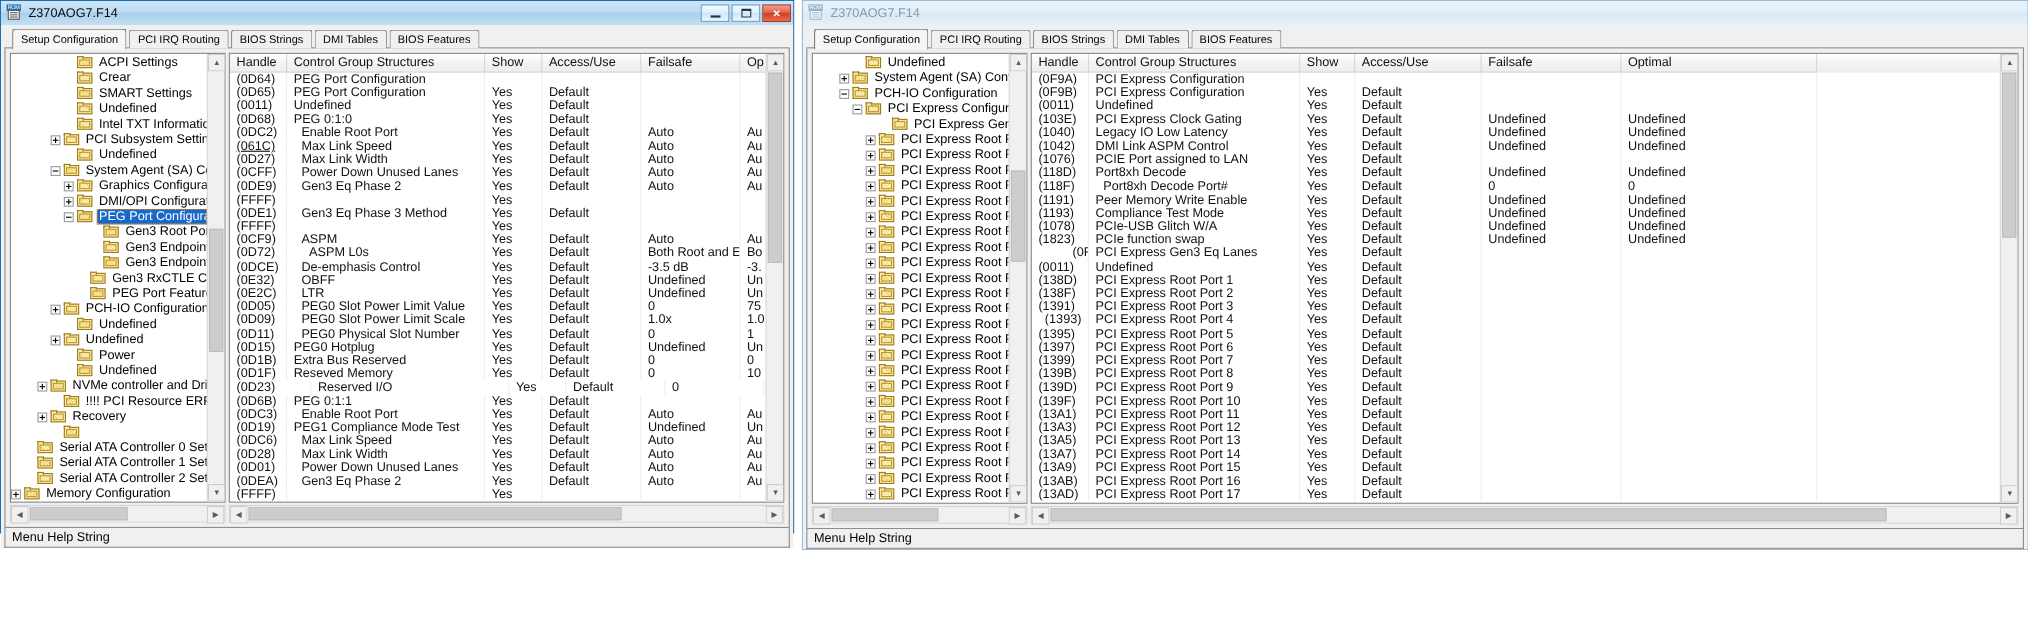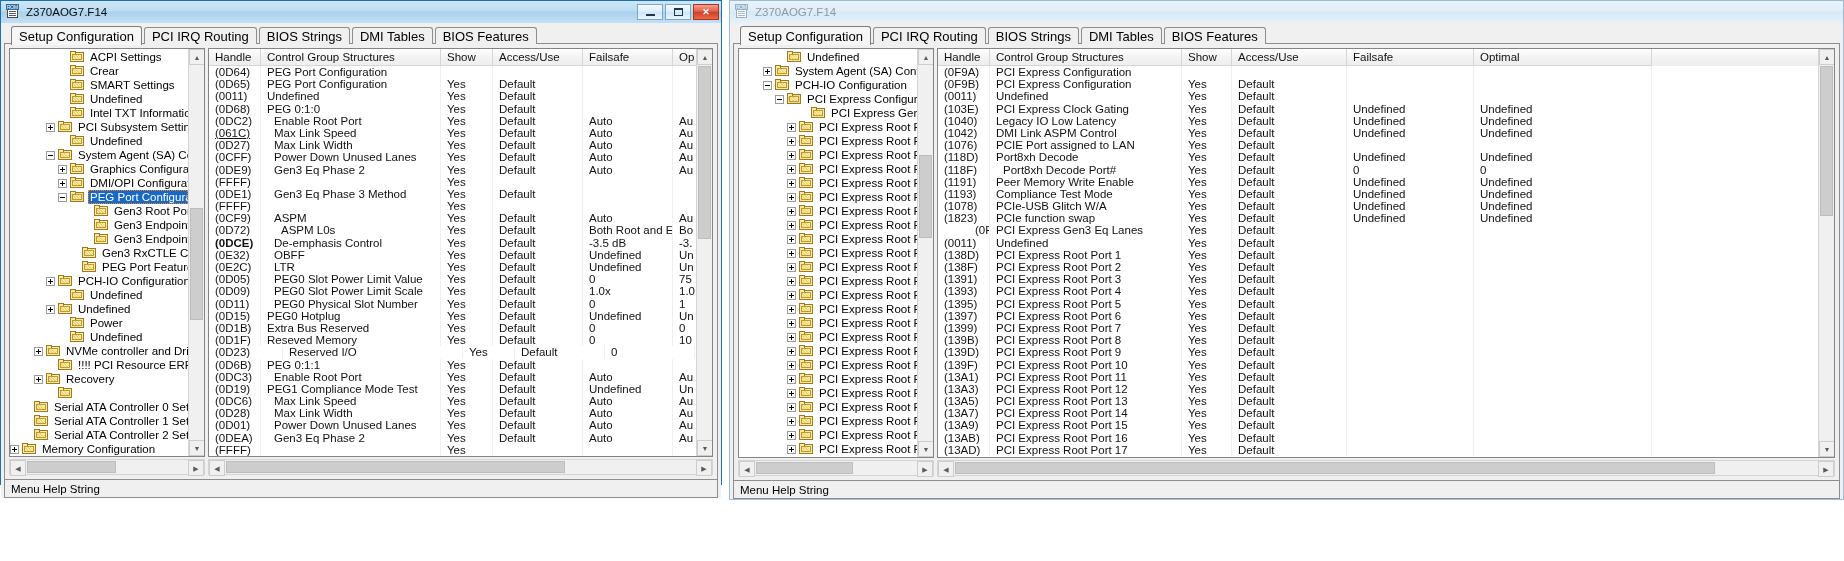--- a/index.html
+++ b/index.html
@@ -74,21 +74,21 @@
   
   .client { flex:1 1 auto; background:#f0f0f0; position:relative; padding: 2px 3px 0 3px; display:flex; flex-direction:column; }
 
   
   .tabstrip { height:19px; display:flex; align-items:flex-end; padding-left:7px; flex:0 0 auto; position:relative; z-index:2; }
   .tab {
     height:17px; padding: 0 7px;
     display:flex; align-items:center;
     border:1px solid #8d8d8d; border-bottom:none;
     background:#f0f0f0;
-    font-size:13px; color:#000;
+    font-size:10px; color:#000;
     margin-right:2px;
     border-radius: 3px 3px 0 0;
     white-space:nowrap;
   }
   .tab.selected { height:19px; background:#f6f6f6; border-color:#7d7d7d; position:relative; top:1px; }
   .tabpanel {
     flex:1 1 auto;
     border:1px solid #8d8d8d;
     background:#f0f0f0;
     margin-top:-1px;
@@ -642,21 +642,21 @@
                     </div>
                     <div class="lv-row">
                       <div class="cell" style="width: 52px;">(0D72)</div>
                       <div class="cell indent2" style="width: 180px;">ASPM L0s</div>
                       <div class="cell" style="width: 52px;">Yes</div>
                       <div class="cell" style="width: 90px;">Default</div>
                       <div class="cell" style="width: 90px;">Both Root and Endpoint P...</div>
                       <div class="cell" style="width: 26px;">Bo</div>
                     </div>
                     <div class="lv-row">
-                      <div class="cell" style="width: 52px; font-weight: bold;">(0DCE)</div>
+                      <div class="cell" style="width: 52px;">(0DCE)</div>
                       <div class="cell indent1" style="width: 180px;">De-emphasis Control</div>
                       <div class="cell" style="width: 52px;">Yes</div>
                       <div class="cell" style="width: 90px;">Default</div>
                       <div class="cell" style="width: 90px;">-3.5 dB</div>
                       <div class="cell" style="width: 26px;">-3.</div>
                     </div>
                     <div class="lv-row">
                       <div class="cell" style="width: 52px;">(0E32)</div>
                       <div class="cell indent1" style="width: 180px;">OBFF</div>
                       <div class="cell" style="width: 52px;">Yes</div>
@@ -1321,21 +1321,21 @@
                     </div>
                     <div class="lv-row">
                       <div class="cell" style="width: 52px;">(1391)</div>
                       <div class="cell" style="width: 192px;">PCI Express Root Port 3</div>
                       <div class="cell" style="width: 50px;">Yes</div>
                       <div class="cell" style="width: 115px;">Default</div>
                       <div class="cell" style="width: 127px;"></div>
                       <div class="cell" style="width: 178px;"></div>
                     </div>
                     <div class="lv-row">
-                      <div class="cell" style="width: 52px;">(1393)</div>
+                      <div class="cell" style="width: 52px; text-align: center;">(1393)</div>
                       <div class="cell" style="width: 192px;">PCI Express Root Port 4</div>
                       <div class="cell" style="width: 50px;">Yes</div>
                       <div class="cell" style="width: 115px;">Default</div>
                       <div class="cell" style="width: 127px;"></div>
                       <div class="cell" style="width: 178px;"></div>
                     </div>
                     <div class="lv-row">
                       <div class="cell" style="width: 52px;">(1395)</div>
                       <div class="cell" style="width: 192px;">PCI Express Root Port 5</div>
                       <div class="cell" style="width: 50px;">Yes</div>

